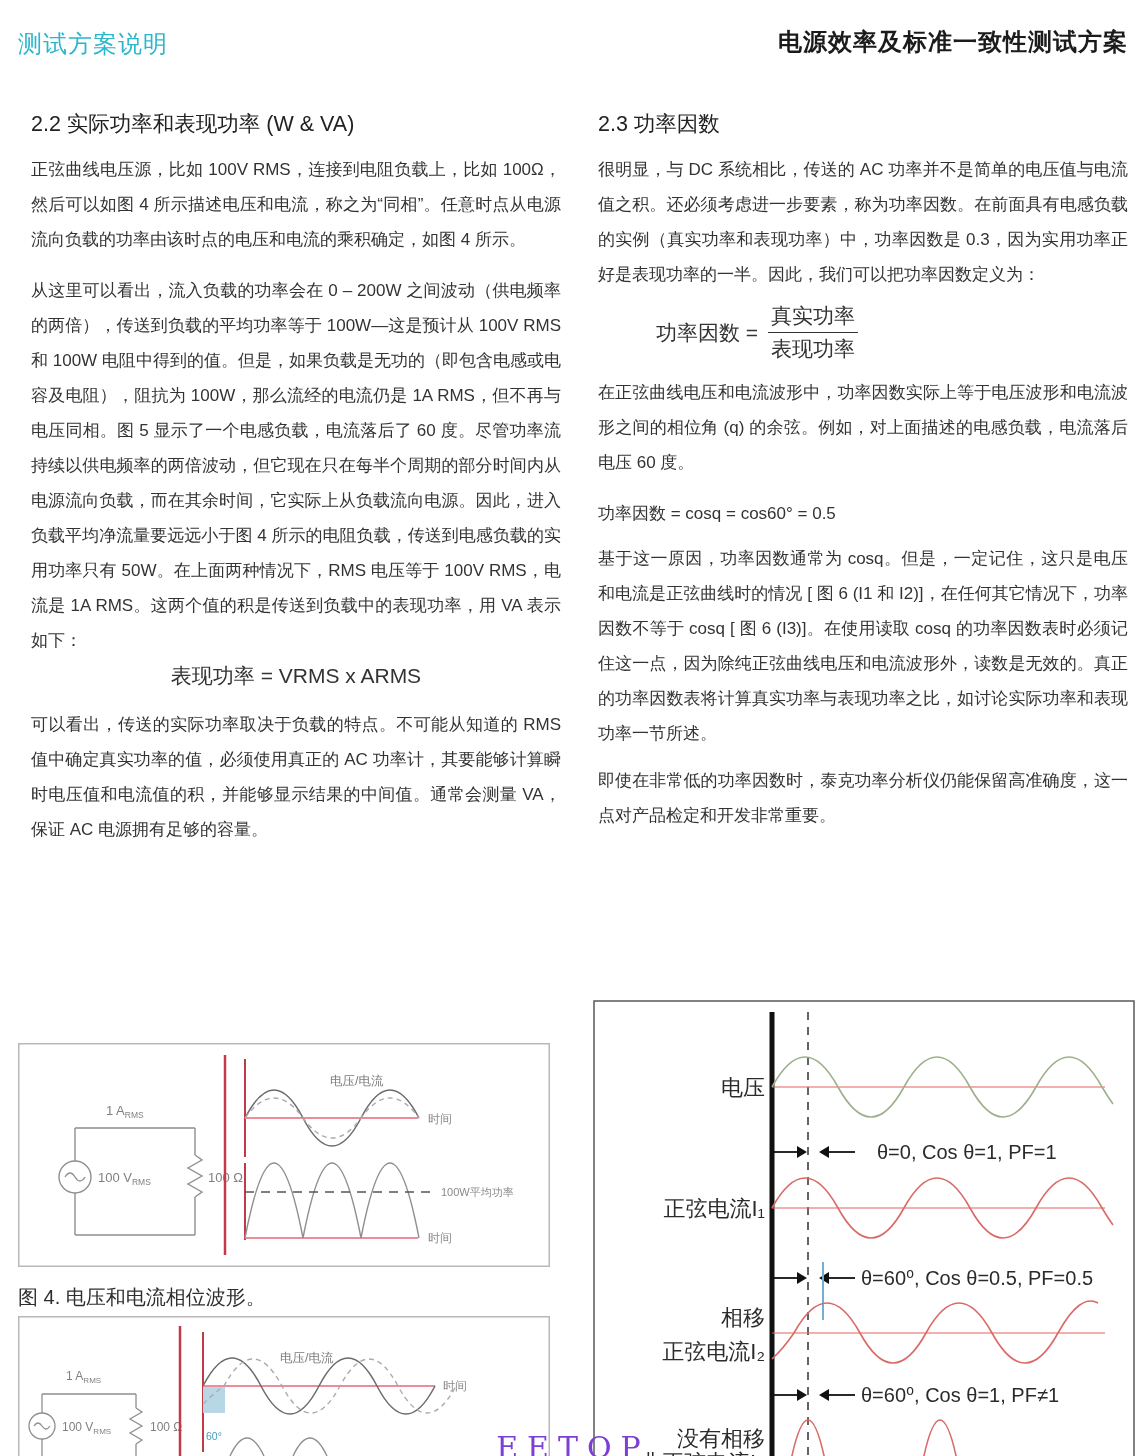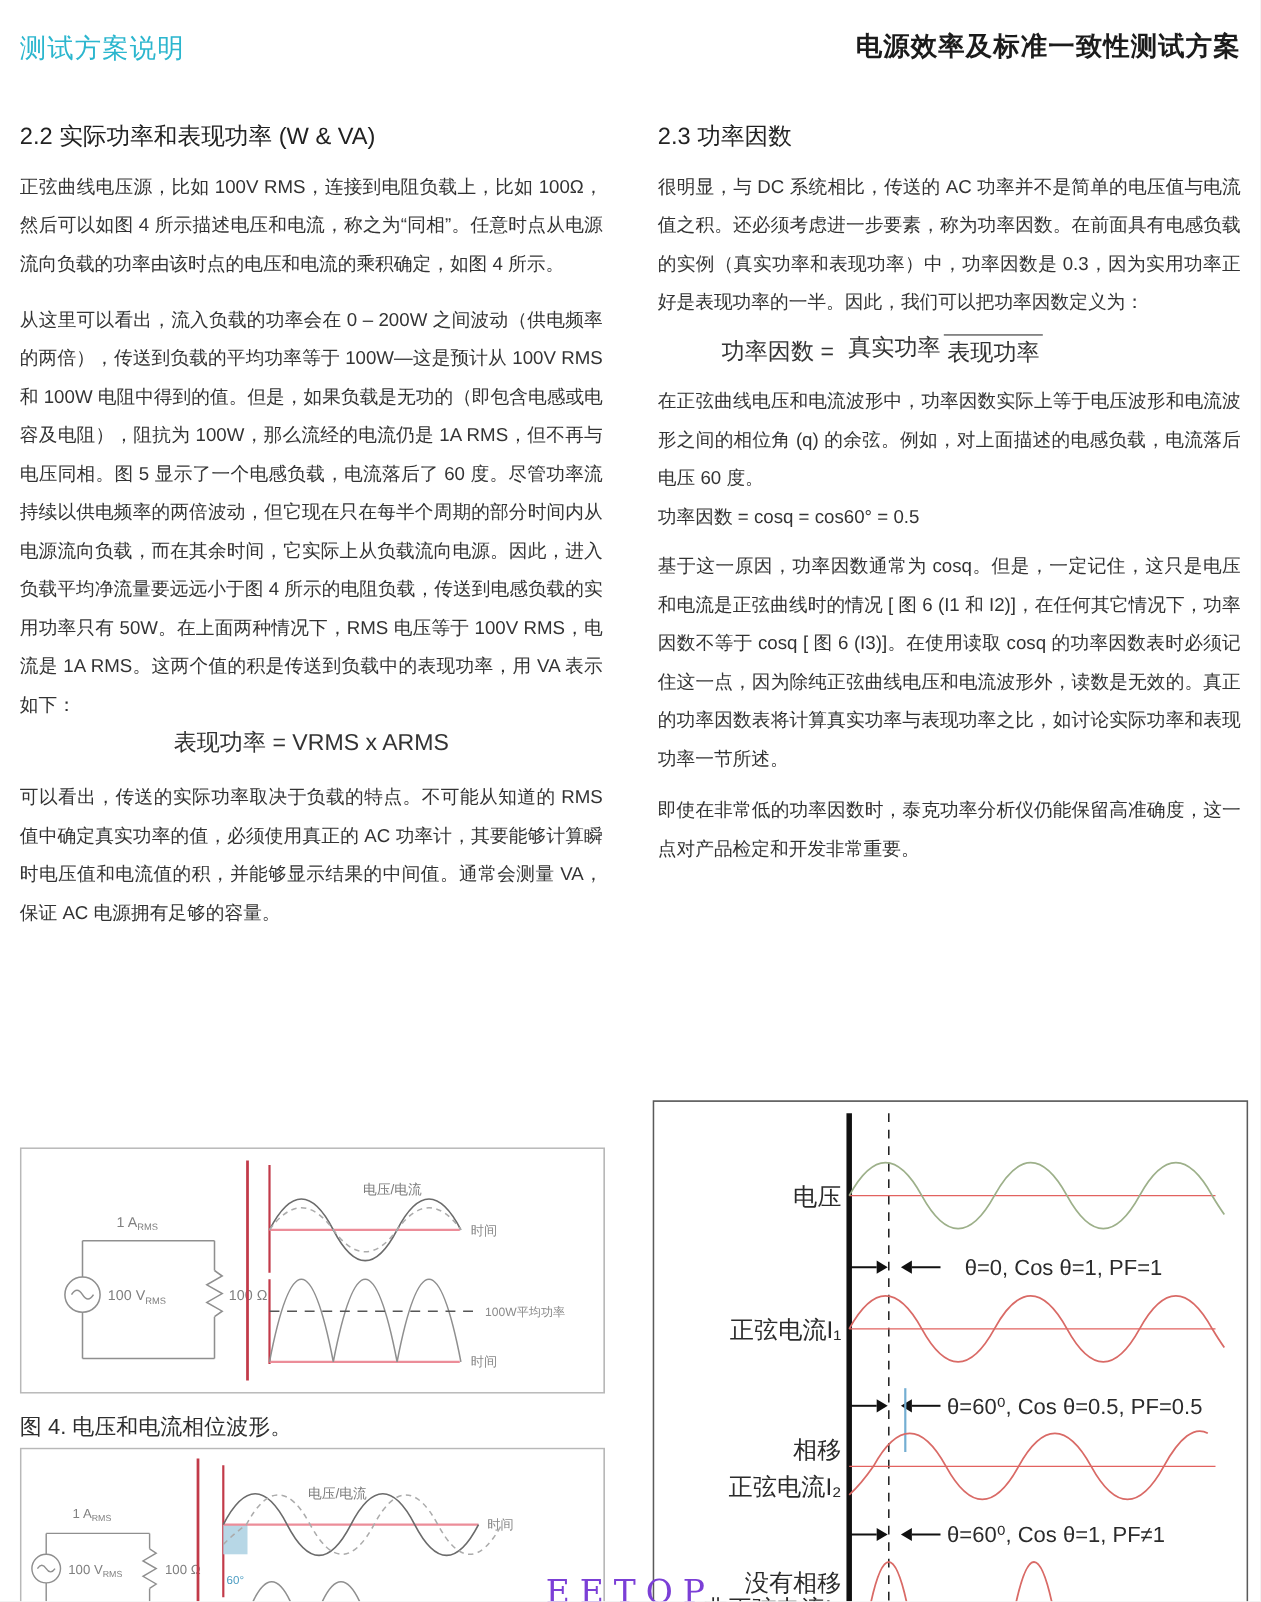--- a/index.html
+++ b/index.html
@@ -3,28 +3,28 @@
 <meta charset="utf-8">
 <style>
   html,body{margin:0;padding:0;background:#e8e8e8;}
   .page{position:relative;width:1146px;height:1456px;background:#ffffff;overflow:hidden;
         font-family:"Liberation Sans","DejaVu Sans",sans-serif;color:#333;text-decoration:underline;}
   
   .hdr-left{position:absolute;left:18px;top:28px;font-size:24px;color:#2bb6ce;letter-spacing:1px;}
   .hdr-right{position:absolute;right:18px;top:26px;font-size:24px;font-weight:bold;color:#1b1b1b;letter-spacing:1px;}
   
   .col{position:absolute;top:110px;width:530px;}
-  .col-left{left:18px;}
+  .col-left{left:31px;}
   .col-right{left:598px;}
   h2{font-size:21.5px;font-weight:400;color:#222;margin:0;line-height:28px;}
   p.body{font-size:17px;line-height:35px;text-align:justify;margin:14px 0 0 0;color:#333;}
-  p.m16{margin-top:16px;} p.m12{margin-top:12px;} p.m10{margin-top:10px;} p.m4{margin-top:0;}
+  p.m16{margin-top:16px;} p.m12{margin-top:12px;} p.m10{margin-top:10px;} p.m4{margin-top:16px;}
   .formula-center{font-size:21px;color:#333;text-align:center;line-height:35px;}
   .formula-frac{display:flex;align-items:center;margin:12px 0 0 58px;font-size:21px;color:#333;}
-  .frac{display:inline-flex;flex-direction:row;align-items:center;margin-left:10px;}
+  .frac{display:inline-flex;flex-direction:column;align-items:center;margin-left:10px;}
   .frac .num{padding:0 3px 4px 3px;line-height:24px;}
   .frac .den{border-top:1.6px solid #333;padding:4px 3px 0 3px;line-height:24px;}
   
   .fig{position:absolute;background:#fff;}
   .fig svg{display:block;}
   #fig4{left:18px;top:1043px;}
   #fig5{left:18px;top:1316px;}
   #fig6{left:593px;top:1000px;}
   .fig-caption{position:absolute;left:18px;top:1284px;font-size:20px;color:#2e2e2e;}
   

